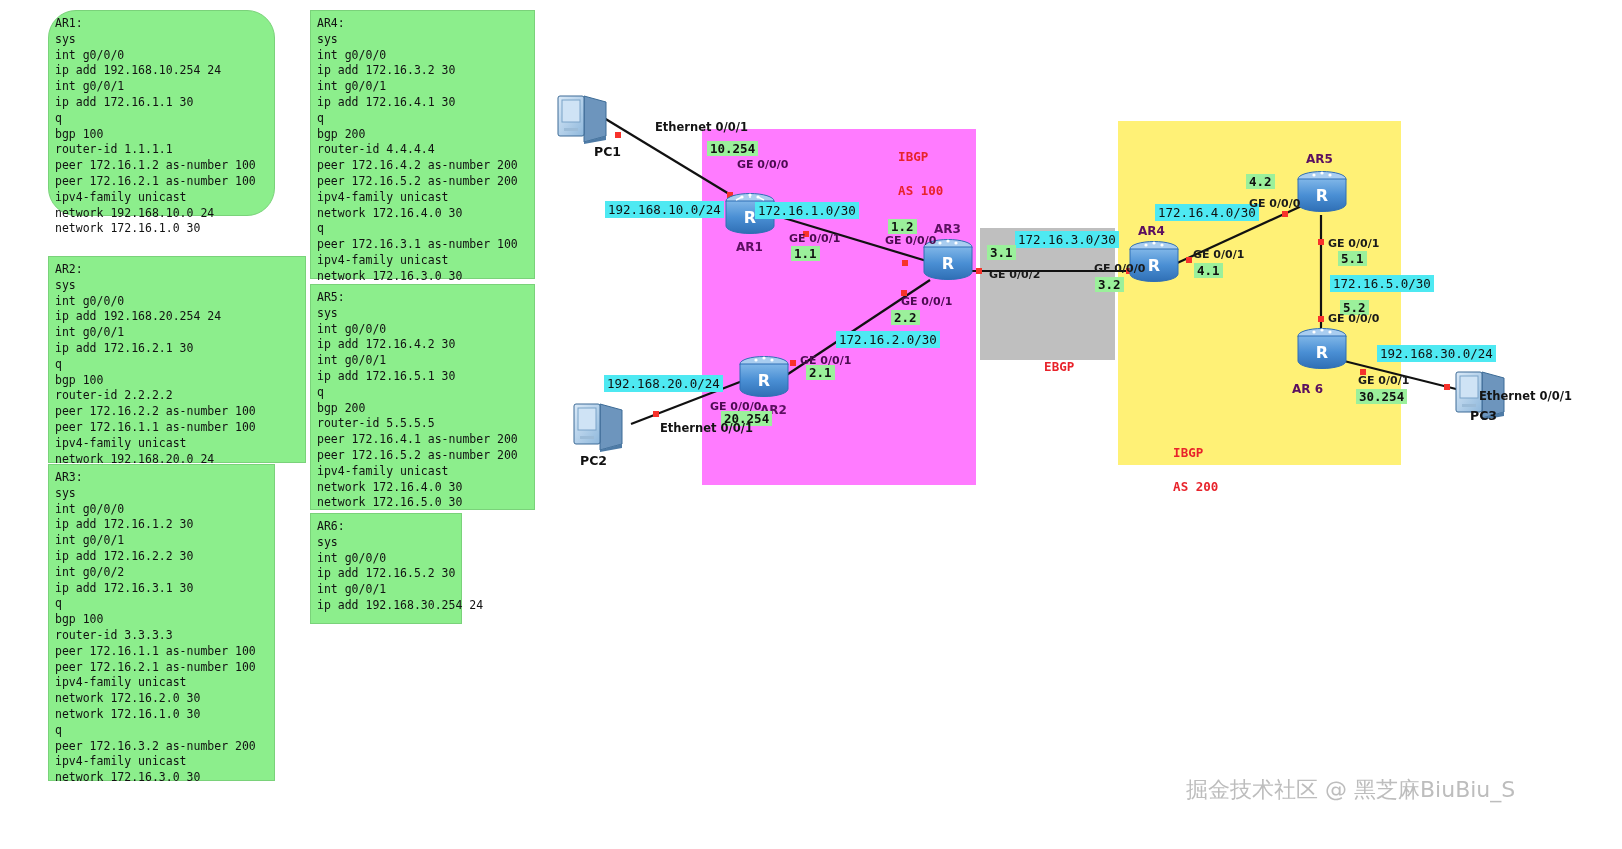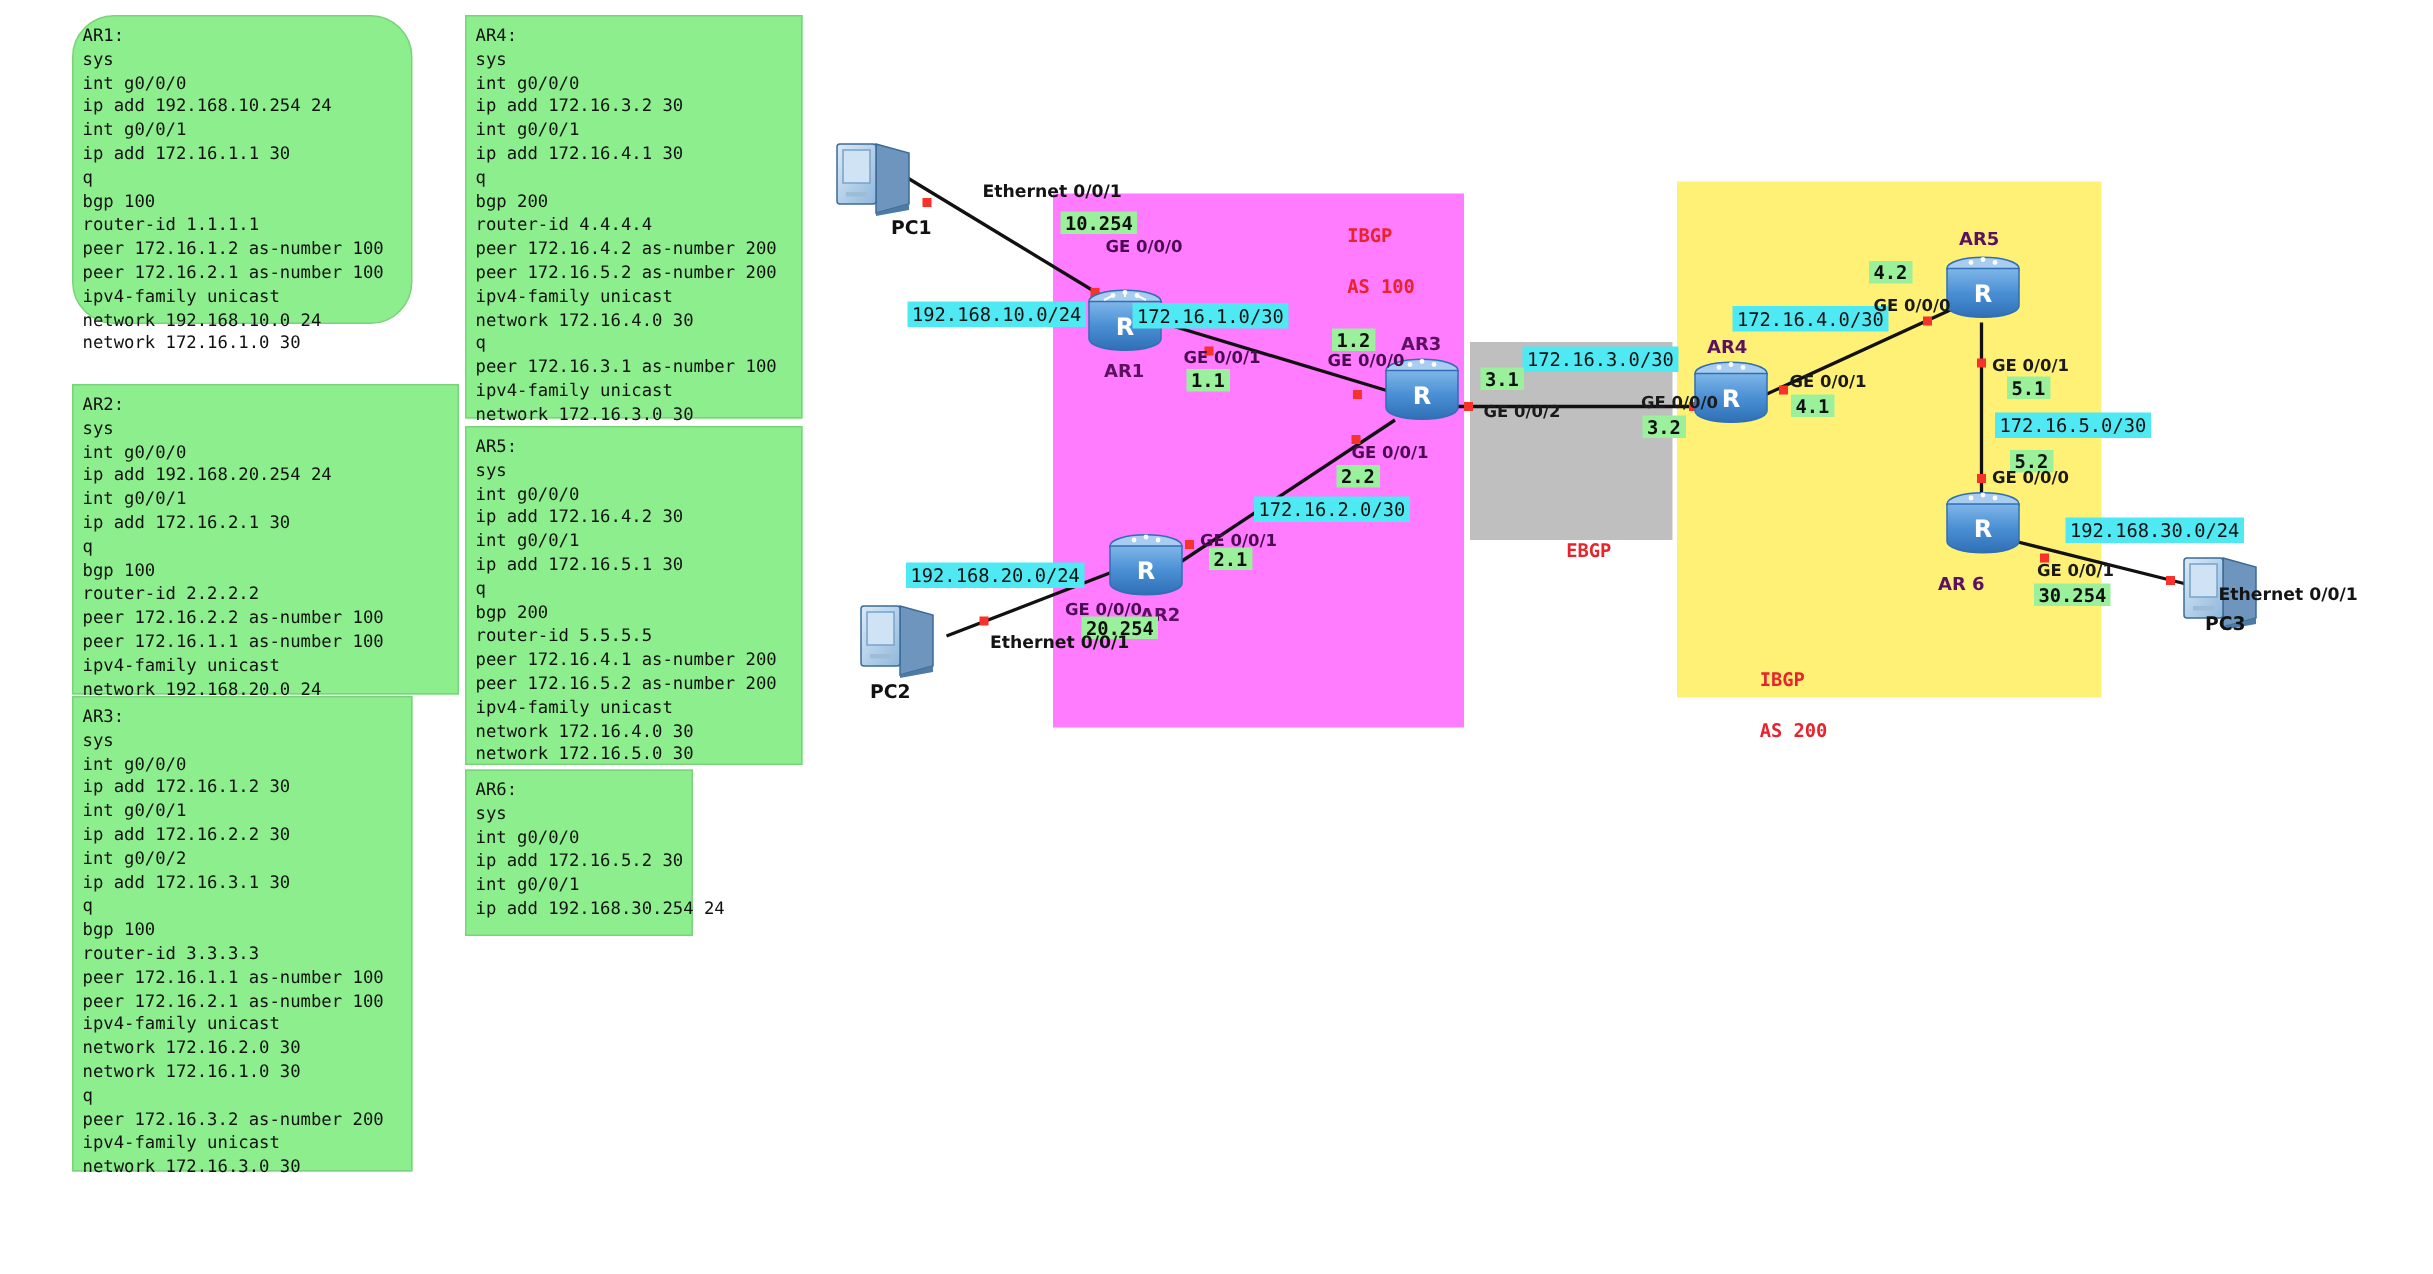--- a/index.html
+++ b/index.html
@@ -348,14 +348,15 @@
 ipv4-family unicast
 network 172.16.4.0 30
 network 172.16.5.0 30</div>
   <div class="cfg" style="left:310px;top:513px;width:152px;height:111px;">AR6:
 sys
 int g0/0/0
 ip add 172.16.5.2 30
 int g0/0/1
 ip add 192.168.30.254 24</div>
 
+  <div class="watermark" style="left:1186px;top:775px;">掘金技术社区 @ 黑芝麻BiuBiu_S</div>
 
 </div>
 
 </body></html>

